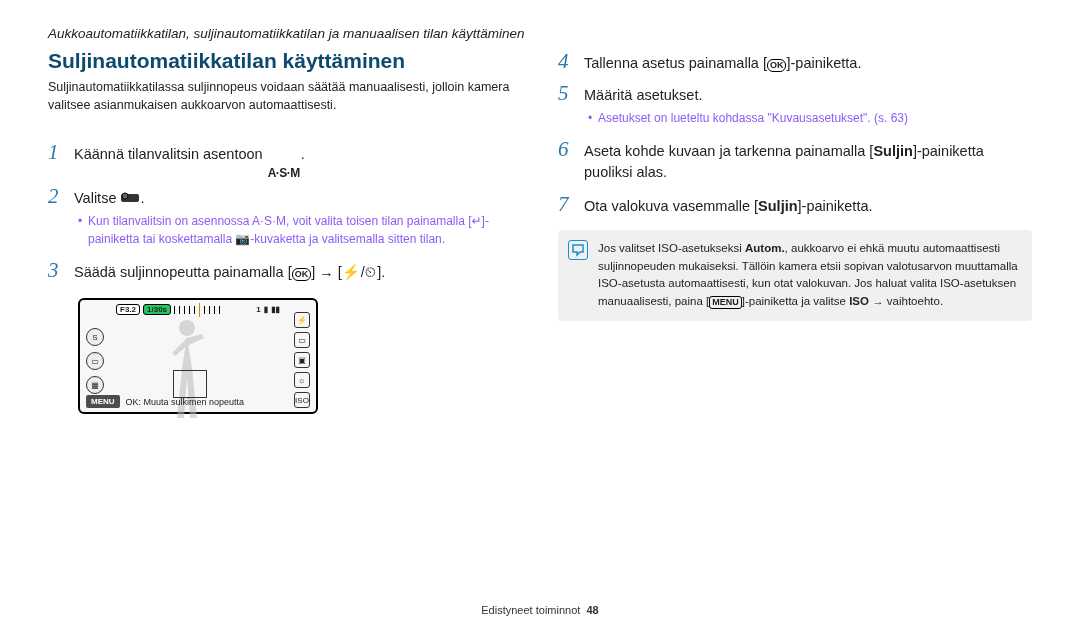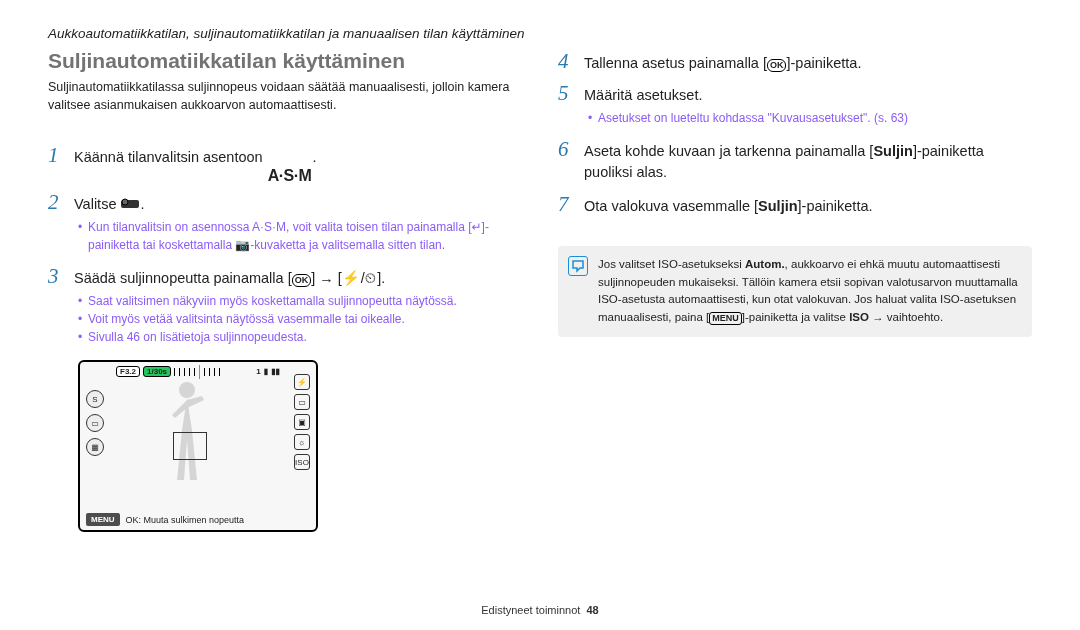--- a/index.html
+++ b/index.html
@@ -20,21 +20,21 @@
   }
   .columns {
     display: flex;
     gap: 36px;
   }
   .col {
     flex: 1;
     min-width: 0;
   }
   .section-title {
-    color: #737373;
+    color: #0c4a6e;
     font-size: 21px;
     font-weight: 600;
     margin-bottom: 6px;
   }
   .section-desc {
     font-size: 12.5px;
     line-height: 1.4;
     color: #222;
     margin-bottom: 14px;
   }
@@ -75,21 +75,21 @@
     left: 0;
     top: 0;
   }
   .inline-icon {
     display: inline-block;
     vertical-align: middle;
     margin: 0 1px;
   }
   .asm-icon {
     font-weight: bold;
-    font-size: 16px;
+    font-size: 12px;
     letter-spacing: -0.5px;
     margin-top: 36px;
   }
   .ok-icon {
     border: 1.5px solid #000;
     border-radius: 6px;
     font-size: 9px;
     font-weight: bold;
     padding: 0 2px;
     display: inline-block;
@@ -105,21 +105,21 @@
     line-height: 1.2;
   }
   .camera-screen {
     margin-left: 30px;
     margin-top: 14px;
     width: 240px;
   }
   .screen-frame {
     border: 2px solid #000;
     border-radius: 6px;
-    height: 172px;
+    height: 116px;
     position: relative;
     background: #f7f7f7;
   }
   .screen-top {
     position: absolute;
     top: 4px;
     left: 36px;
     right: 36px;
     display: flex;
     align-items: center;
@@ -193,21 +193,21 @@
     border-radius: 2px;
   }
   .bottom-text {
     font-size: 9px;
     color: #222;
   }
   .note-box {
     background: #f0f0f0;
     border-radius: 4px;
     padding: 10px 12px 10px 40px;
-    margin-top: 28px;
+    margin-top: 12px;
     position: relative;
     font-size: 11.5px;
     line-height: 1.55;
     color: #222;
   }
   .note-icon {
     position: absolute;
     left: 10px;
     top: 10px;
     width: 20px;
@@ -272,25 +272,20 @@
     <ul class="bullets">
       <li>Kun tilanvalitsin on asennossa A·S·M, voit valita toisen tilan painamalla [↵]-painiketta tai koskettamalla 📷-kuvaketta ja valitsemalla sitten tilan.</li>
     </ul>
 
     <div class="step">
       <span class="step-num">3</span>
       <span class="step-text">
         <span>Säädä suljinnopeutta painamalla [</span><span class="ok-icon">OK</span><span>] → [</span><span class="inline-icon">⚡/⏲</span><span>].</span>
       </span>
     </div>
-    <ul class="bullets">
-      <li>Saat valitsimen näkyviin myös koskettamalla suljinnopeutta näytössä.</li>
-      <li>Voit myös vetää valitsinta näytössä vasemmalle tai oikealle.</li>
-      <li>Sivulla 46 on lisätietoja suljinnopeudesta.</li>
-    </ul>
 
     <div class="camera-screen">
       <div class="screen-frame">
         <div class="screen-top">
           <span class="pill">F3.2</span>
           <span class="pill" style="background:#22c55e">1/30s</span>
           <span class="scale"></span>
           <span style="flex:1"></span>
           <span>1</span>
           <span>▮</span>

